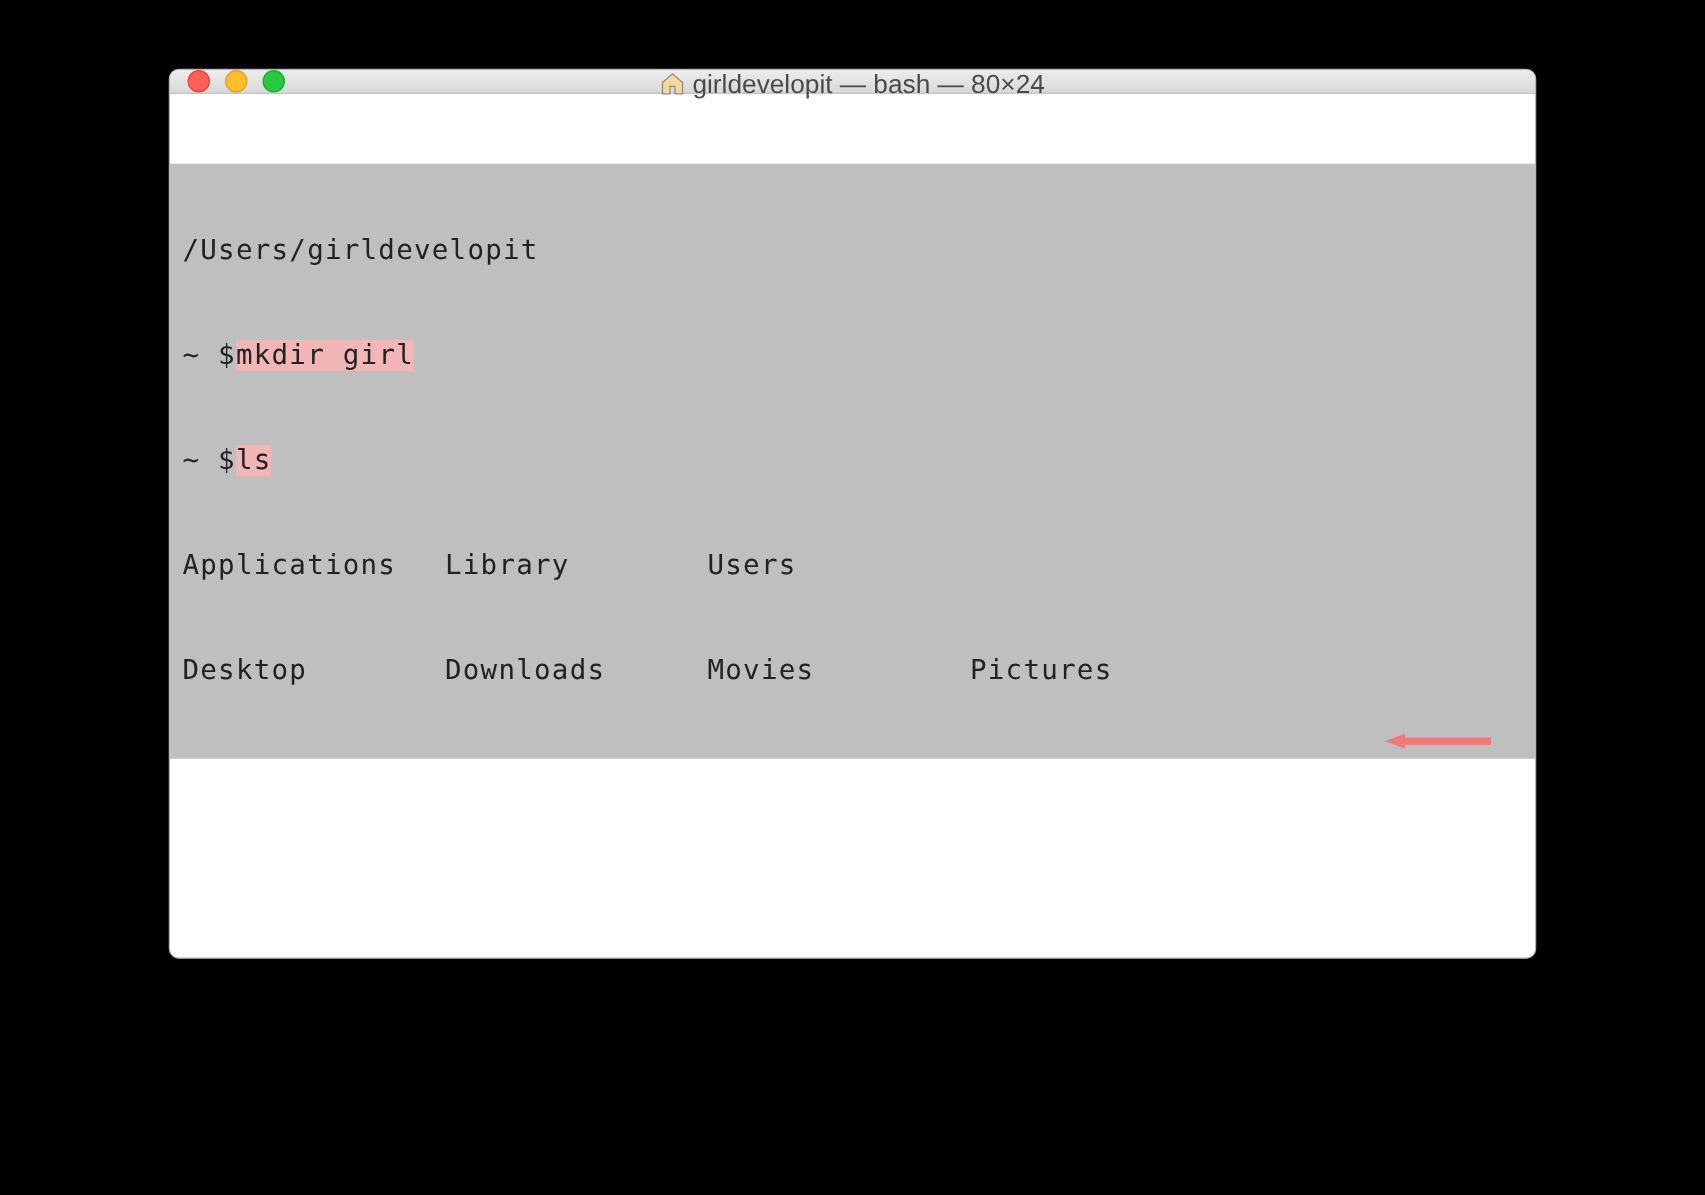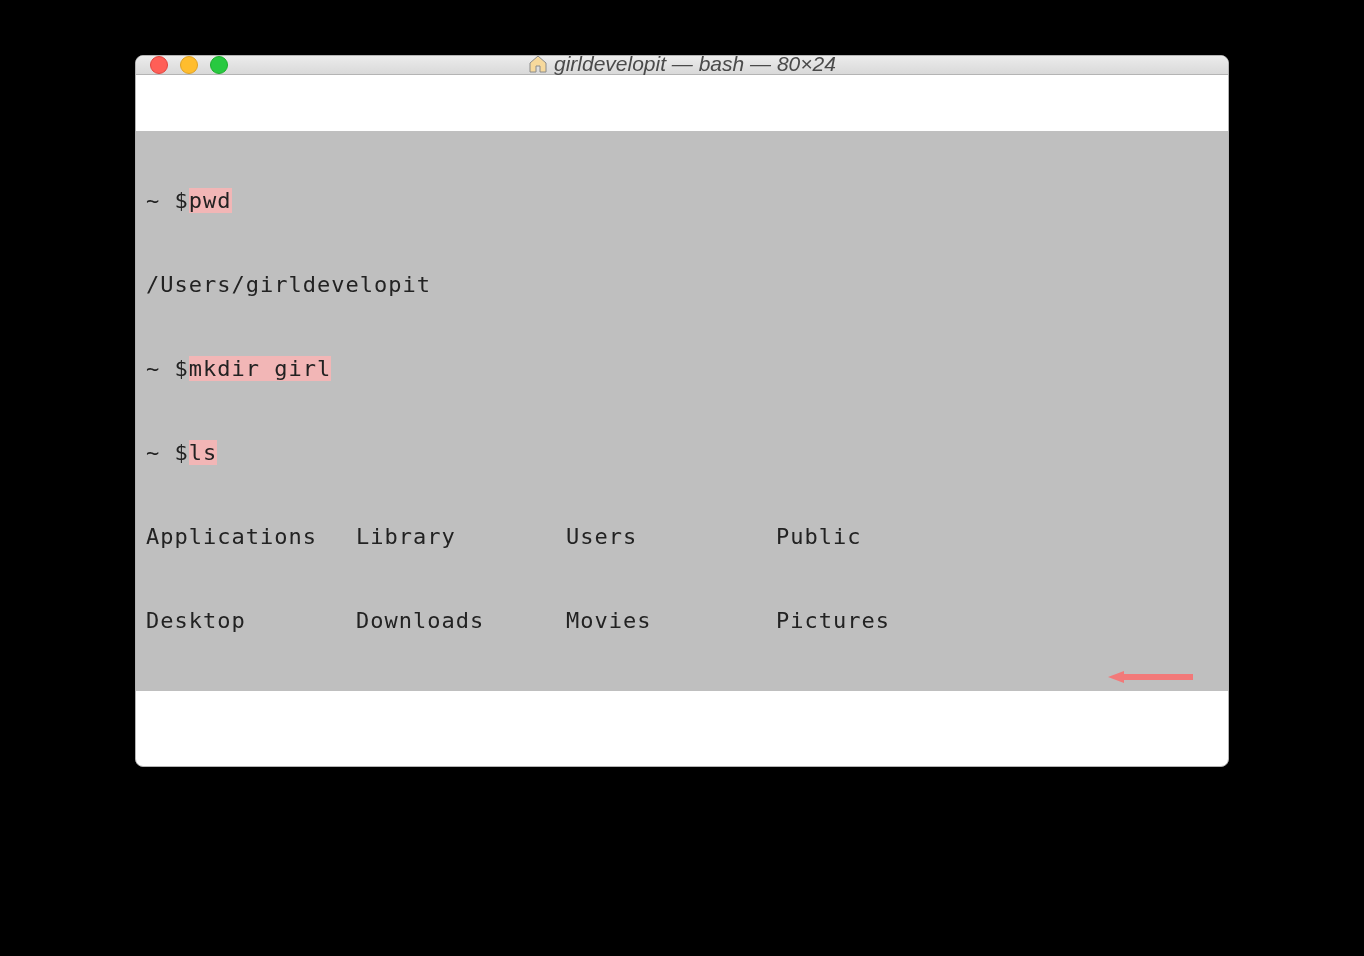--- a/index.html
+++ b/index.html
@@ -25,24 +25,22 @@
       overflow: hidden;
       display: flex;
       flex-direction: column;
       border: 1px solid #b4b4b4;
     }
     .titlebar {
       height: 40px;
       background: linear-gradient(#ececec, #d9d9d9);
       border-bottom: 1px solid #b4b4b4;
       display: flex;
-      align-items: center;
       position: relative;
       padding: 0 14px;
-      font-style: italic;
     }
     .traffic-lights {
       display: flex;
       gap: 12px;
     }
     .traffic-light {
       width: 18px;
       height: 18px;
       border-radius: 50%;
     }
@@ -116,29 +114,27 @@
         <svg width="20" height="18" viewBox="0 0 20 18">
           <path d="M2 8 L10 1 L18 8 L18 17 L12 17 L12 11 L8 11 L8 17 L2 17 Z" fill="#f7d99c" stroke="#8a8a8a" stroke-width="1"></path>
         </svg>
       </span>
       <span>girldevelopit — bash — 80×24</span>
     </div>
   </div>
 
   <div class="terminal-body">
     <div class="selected-block">
-      <div class="terminal-line"><span>~ $</span><span class="highlight">pwd</span></div>
       <div class="terminal-line">/Users/girldevelopit</div>
       <div class="terminal-line"><span>~ $</span><span class="highlight">mkdir girl</span></div>
       <div class="terminal-line"><span>~ $</span><span class="highlight">ls</span></div>
       <div class="ls-columns">
         <div class="ls-cell">Applications</div>
         <div class="ls-cell">Library</div>
         <div class="ls-cell">Users</div>
-        <div class="ls-cell">Public</div>
       </div>
       <div class="ls-columns" style="position:relative;">
         <div class="ls-cell">Desktop</div>
         <div class="ls-cell">Downloads</div>
         <div class="ls-cell">Movies</div>
         <div class="ls-cell">Pictures</div>
         <div class="arrow" style="top:7px;">
           <svg width="85" height="14" viewBox="0 0 85 14">
             <line x1="85" y1="7" x2="12" y2="7" stroke="#f27979" stroke-width="6"></line>
             <polygon points="0,7 16,1 16,13" fill="#f27979"></polygon>

